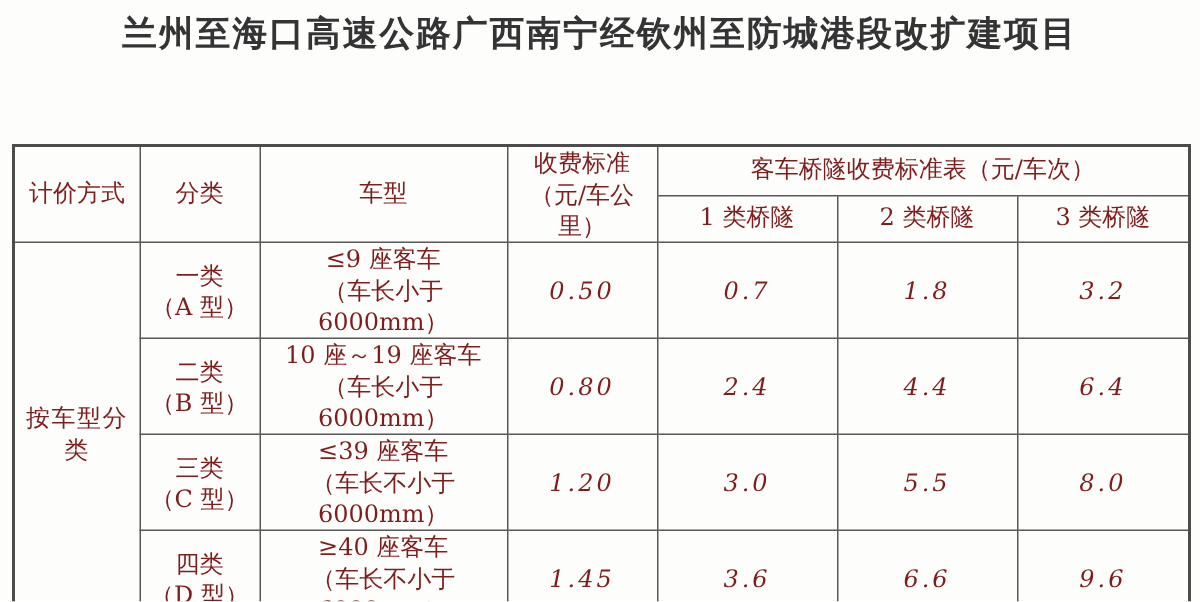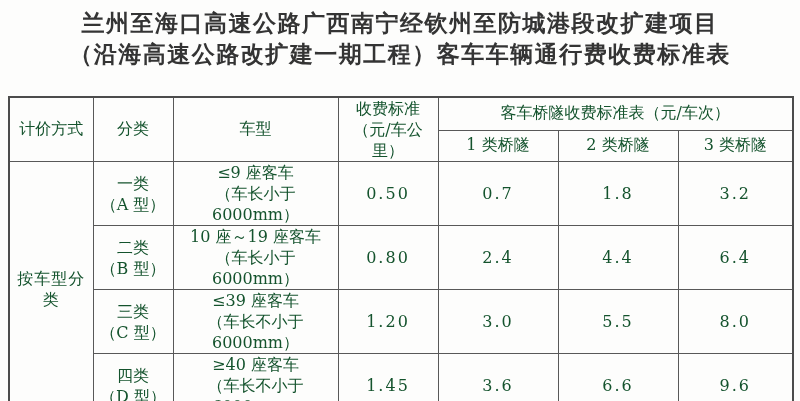--- a/index.html
+++ b/index.html
@@ -33,44 +33,44 @@
     border-collapse: collapse;
     table-layout: fixed;
     border: 2px solid #4c4c4c;
   }
   .fee-table td {
     border: 1px solid #585858;
     text-align: center;
     vertical-align: middle;
     font-size: 16px;
     padding: 0;
-    color: #14532d;
+    color: #7f1d1d;
   }
   .hrow1 { height: 31px; }
   .hrow2 { height: 29px; }
   .brow1 { height: 44px; }
   .brow2 { height: 44px; margin-top: 13px; }
   .brow3 { height: 47px; margin-top: 11px; }
   .brow4 { height: 48px; }
   .two-line span { display: block; line-height: 21px; }
   .num {
     font-size: 15px;
     letter-spacing: 2px;
     color: #3c3c3c;
+    font-style: italic;
   }
   .pricing-val { letter-spacing: 1px; }
 </style>
 </head>
 <body>
 
 <div class="page">
 
   <div class="doc-title">
     <div>兰州至海口高速公路广西南宁经钦州至防城港段改扩建项目</div>
-    <div>（沿海高速公路改扩建一期工程）客车车辆通行费收费标准表</div>
   </div>
 
   <table class="fee-table">
     <colgroup>
       <col style="width:84px">
       <col style="width:80px">
       <col style="width:165px">
       <col style="width:100px">
       <col style="width:120px">
       <col style="width:120px">

